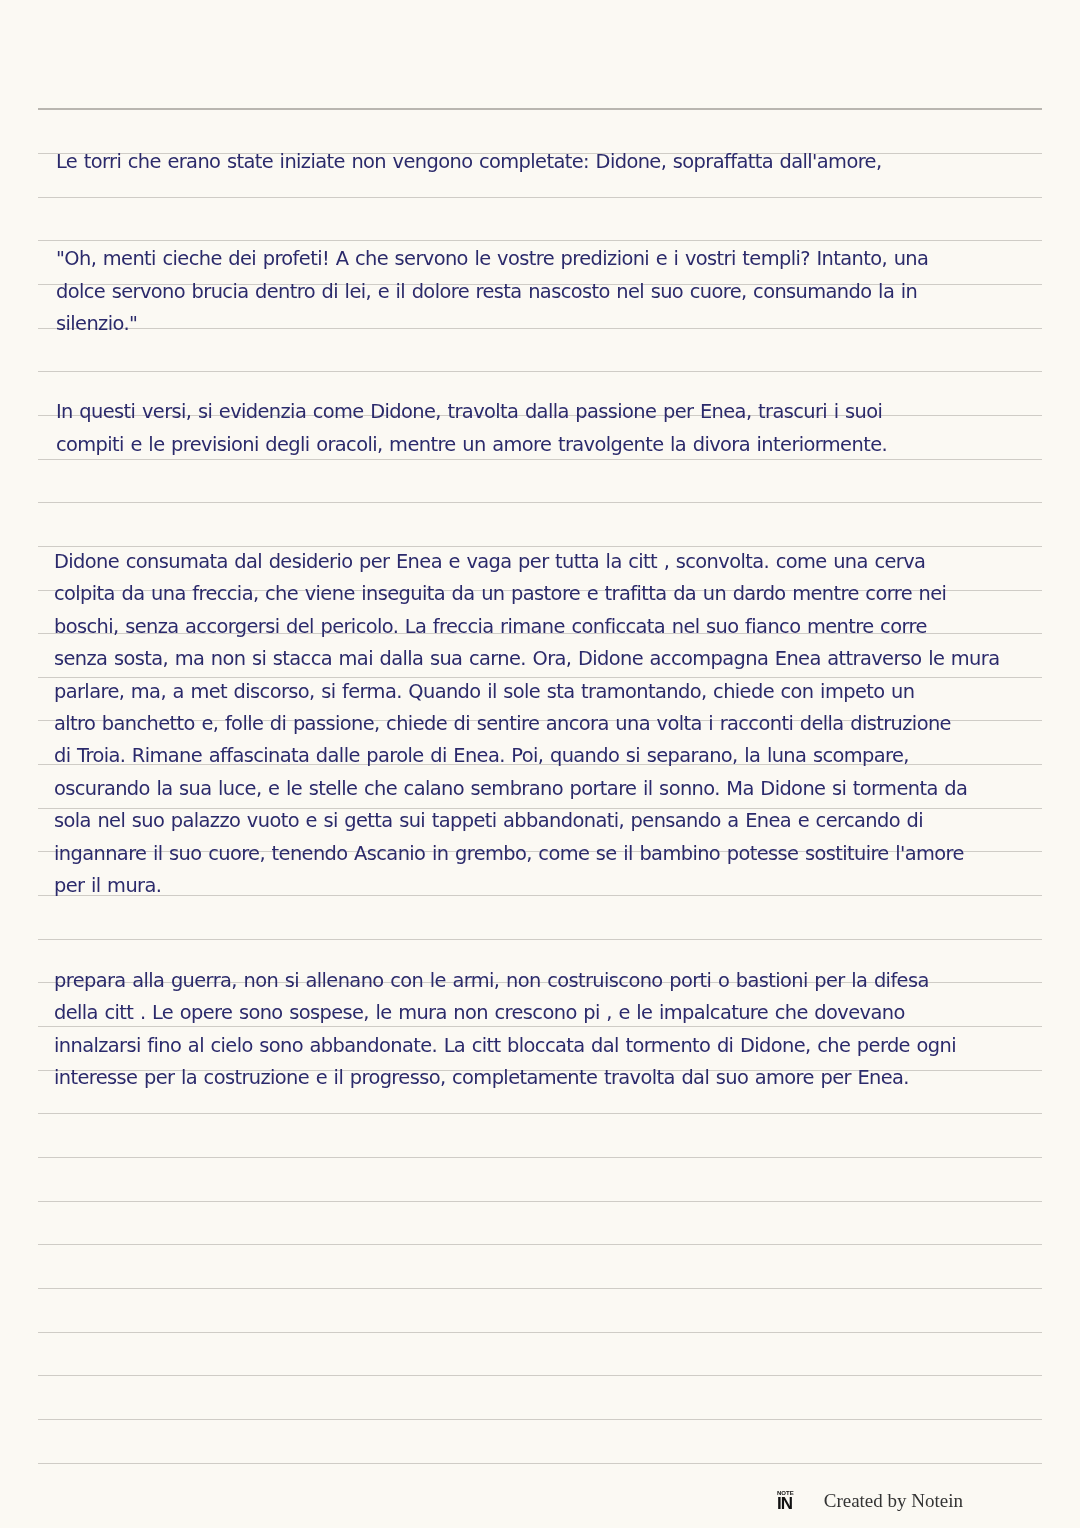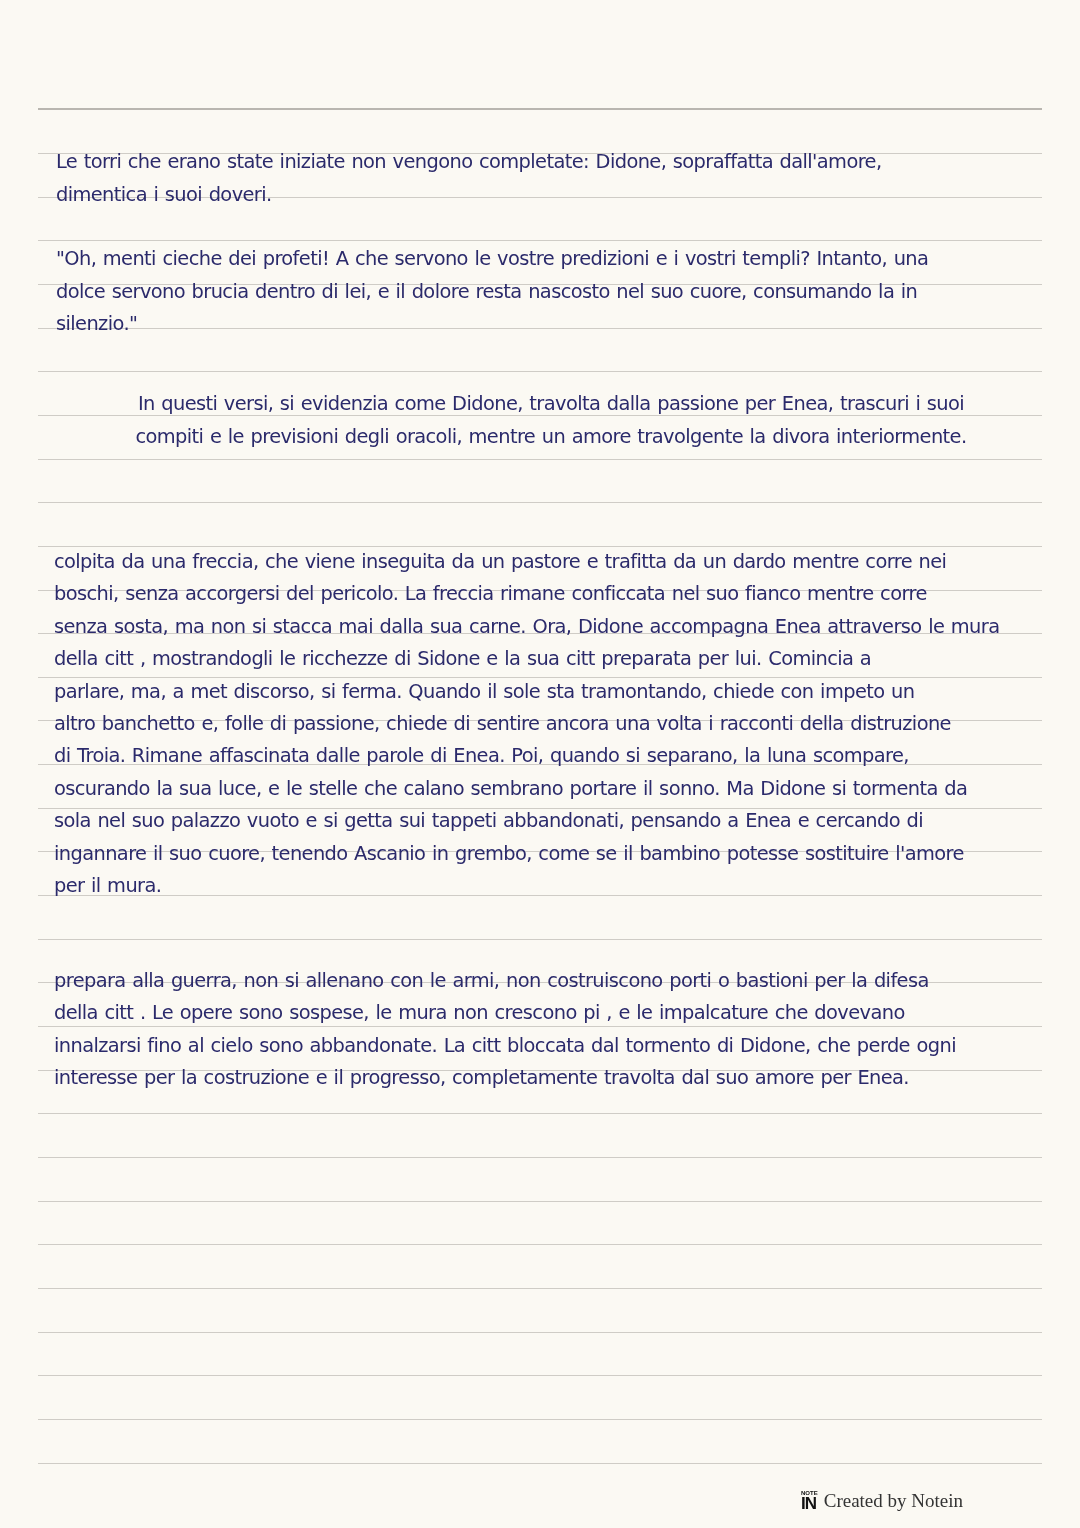--- a/index.html
+++ b/index.html
@@ -24,21 +24,21 @@
     color: #2b2a6b;
     font-family: "DejaVu Sans", sans-serif;
     font-size: 19.4px;
     letter-spacing: -0.6px;
     word-spacing: 1px;
     margin: 0;
   }
   .para .ln { display: block; white-space: nowrap; }
   .p1 { top: 146px; line-height: 32.5px; }
   .p2 { top: 243px; line-height: 32.5px; }
-  .p3 { top: 388px; line-height: 32.5px; text-align: center; }
+  .p3 { top: 396px; line-height: 32.5px; }
   .p4 { top: 546px; line-height: 32.4px; left: 54px; }
   .p5 { top: 965px; line-height: 32.4px; left: 54px; }
   .footer {
     position: absolute; right: 22px; bottom: 16px;
     display: flex; align-items: center; gap: 6px;
     color: #333;
   }
   .logo {
     display: flex; flex-direction: column; align-items: flex-start;
     line-height: 1;
@@ -47,21 +47,21 @@
     font-family: "Liberation Sans", sans-serif;
     font-size: 6px; font-weight: bold; color: #111; letter-spacing: 0;
   }
   .logo .big {
     font-family: "Liberation Sans", sans-serif;
     font-size: 17px; font-weight: bold; color: #111; letter-spacing: -1px;
     margin-top: -1px;
   }
   .footer-text {
     font-family: "Liberation Serif", serif;
-    font-size: 19px; color: #333;
+    font-size: 19px; color: #333; margin-left: 24px;
   }
 </style>
 </head>
 <body>
 
 <div class="page">
   <div class="top-rule"></div>
   <div id="rules">
       <div class="rule" style="top: 153px;"></div>
       <div class="rule" style="top: 197px;"></div>
@@ -91,39 +91,38 @@
       <div class="rule" style="top: 1244px;"></div>
       <div class="rule" style="top: 1288px;"></div>
       <div class="rule" style="top: 1332px;"></div>
       <div class="rule" style="top: 1375px;"></div>
       <div class="rule" style="top: 1419px;"></div>
       <div class="rule" style="top: 1463px;"></div>
     </div>
 
   <div class="para p1">
     <span class="ln">Le torri che erano state iniziate non vengono completate: Didone, sopraffatta dall'amore,</span>
-    <span class="ln">dimentica i suoi doveri.</span>
   </div>
 
   <div class="para p2">
     <span class="ln">"Oh, menti cieche dei profeti! A che servono le vostre predizioni e i vostri templi? Intanto, una</span>
     <span class="ln">dolce servono brucia dentro di lei, e il dolore resta nascosto nel suo cuore, consumando la in</span>
     <span class="ln">silenzio."</span>
   </div>
 
   <div class="para p3">
     <span class="ln">In questi versi, si evidenzia come Didone, travolta dalla passione per Enea, trascuri i suoi</span>
     <span class="ln">compiti e le previsioni degli oracoli, mentre un amore travolgente la divora interiormente.</span>
   </div>
 
   <div class="para p4">
+    <span class="ln">Didone    consumata dal desiderio per Enea e vaga per tutta la citt  , sconvolta.    come una cerva</span>
     <span class="ln">colpita da una freccia, che viene inseguita da un pastore e trafitta da un dardo mentre corre nei</span>
     <span class="ln">boschi, senza accorgersi del pericolo. La freccia rimane conficcata nel suo fianco mentre corre</span>
     <span class="ln">senza sosta, ma non si stacca mai dalla sua carne. Ora, Didone accompagna Enea attraverso le mura</span>
-    <span class="ln">della citt  , mostrandogli le ricchezze di Sidone e la sua citt   preparata per lui. Comincia a</span>
     <span class="ln">parlare, ma, a met  discorso, si ferma. Quando il sole sta tramontando, chiede con impeto un</span>
     <span class="ln">altro banchetto e, folle di passione, chiede di sentire ancora una volta i racconti della distruzione</span>
     <span class="ln">di Troia. Rimane affascinata dalle parole di Enea. Poi, quando si separano, la luna scompare,</span>
     <span class="ln">oscurando la sua luce, e le stelle che calano sembrano portare il sonno. Ma Didone si tormenta da</span>
     <span class="ln">sola nel suo palazzo vuoto e si getta sui tappeti abbandonati, pensando a Enea e cercando di</span>
     <span class="ln">ingannare il suo cuore, tenendo Ascanio in grembo, come se il bambino potesse sostituire l'amore</span>
     <span class="ln">per il mura.</span>
   </div>
 
   <div class="para p5">

